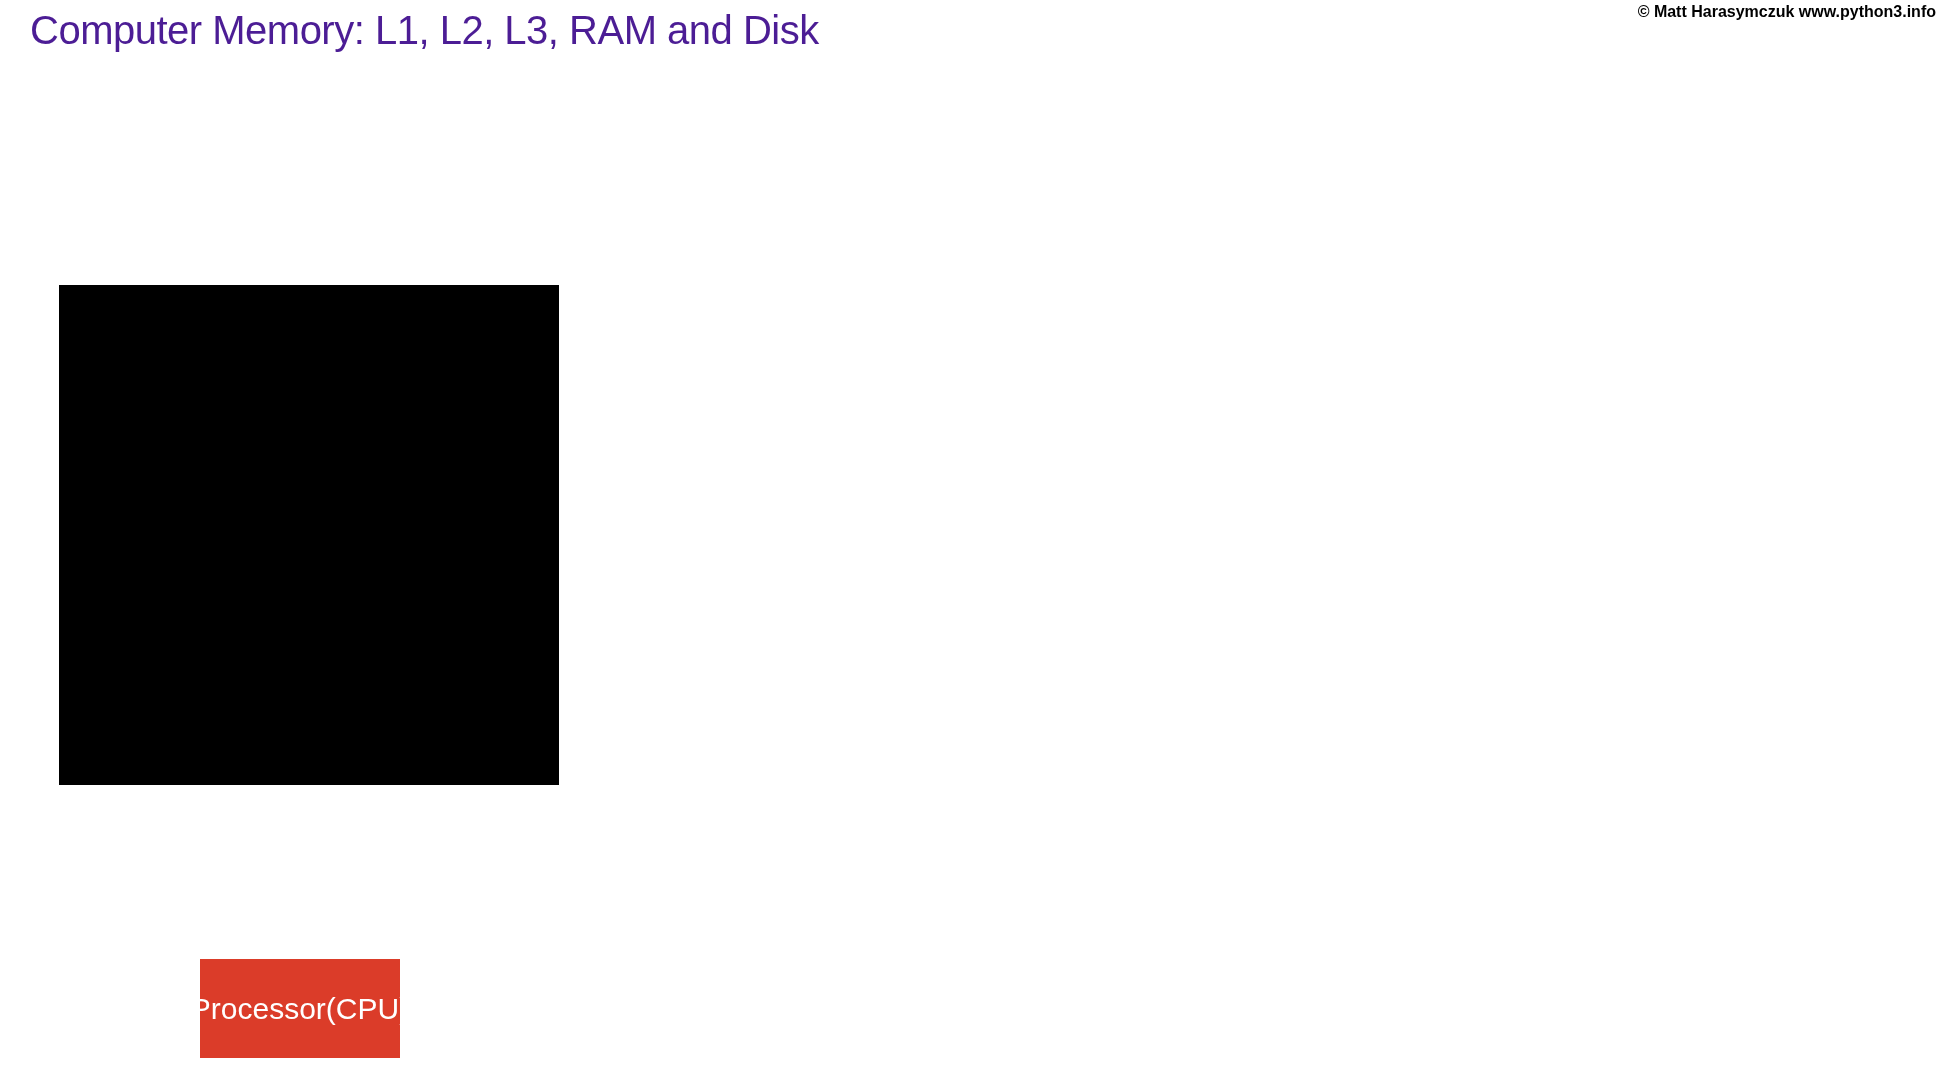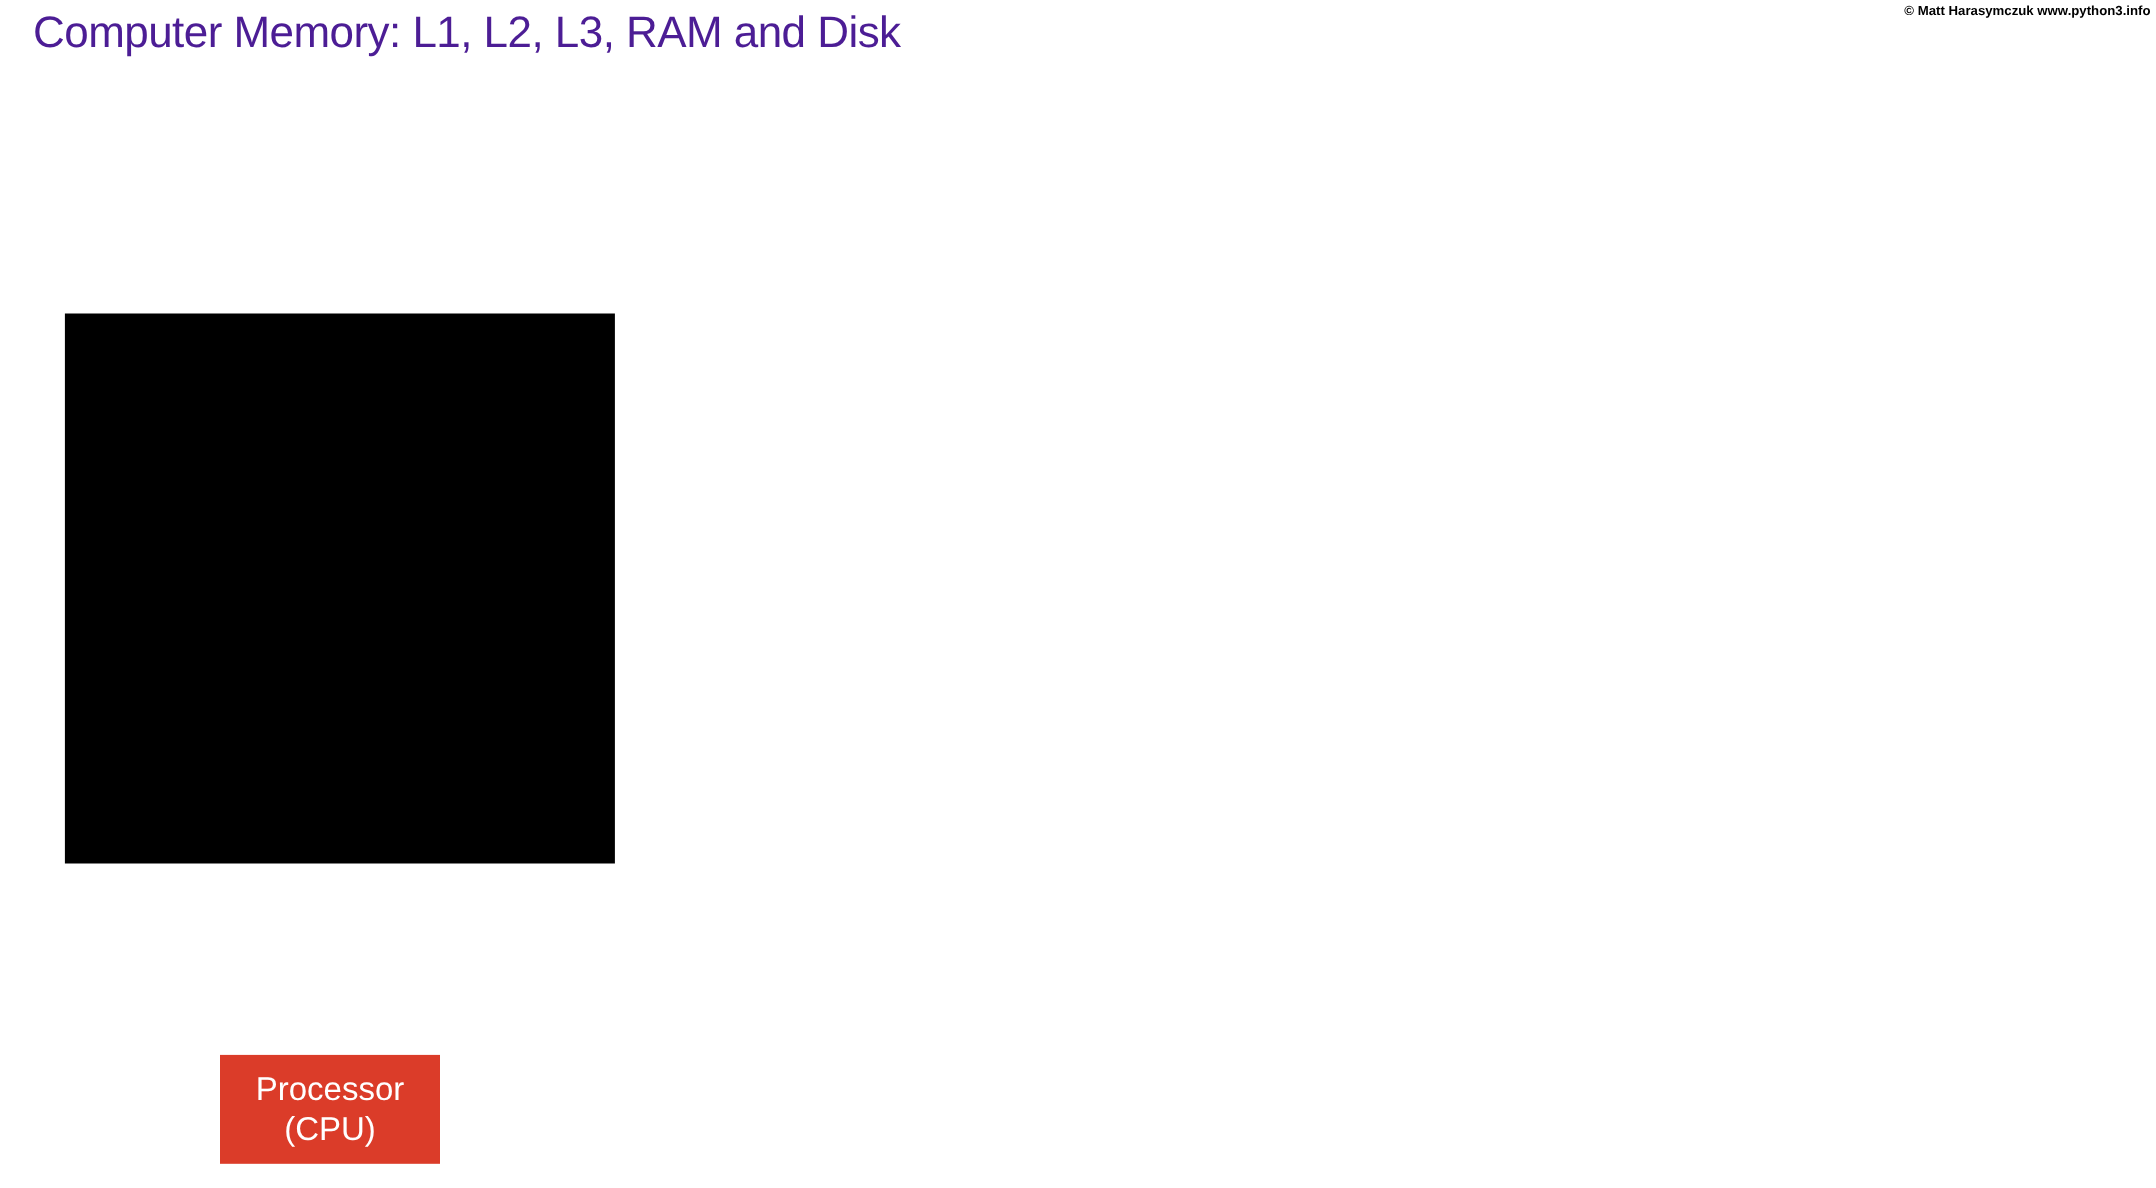--- a/index.html
+++ b/index.html
@@ -7,33 +7,33 @@
     width:1960px; height:1080px; position:relative; overflow:hidden;
     background:#ffffff;
     font-family: "Liberation Sans", sans-serif;
   }
   .title {
     position:absolute; left:30px; top:8px;
     font-size:40px; color:#4c1d95; letter-spacing:-0.5px;
     font-family: "Liberation Sans", sans-serif;
   }
   .credit {
-    position:absolute; right:5px; top:3px;
-    font-size:12px; font-weight:bold; color:#000;
+    position:absolute; right:24px; top:3px;
+    font-size:16px; font-weight:bold; color:#000;
     font-family: "Liberation Sans", sans-serif;
   }
   .block {
     position:absolute; left:59px; top:285px; width:500px; height:500px;
     background:#000000;
   }
   .cpu {
     position:absolute; left:200px; top:959px; width:200px; height:99px;
     background:#db3c29;
     color:#ffffff; font-size:30px;
-    display:flex; flex-direction:column; align-items:center; justify-content:center;
+    display:flex; flex-direction:row; align-items:center; justify-content:center;
     line-height:36px; text-align:center;
     font-family: "Liberation Sans", sans-serif;
   }
 </style>
 </head>
 <body>
 
 <div class="title">Computer Memory: L1, L2, L3, RAM and Disk</div>
 <div class="credit">© Matt Harasymczuk www.python3.info</div>
 

